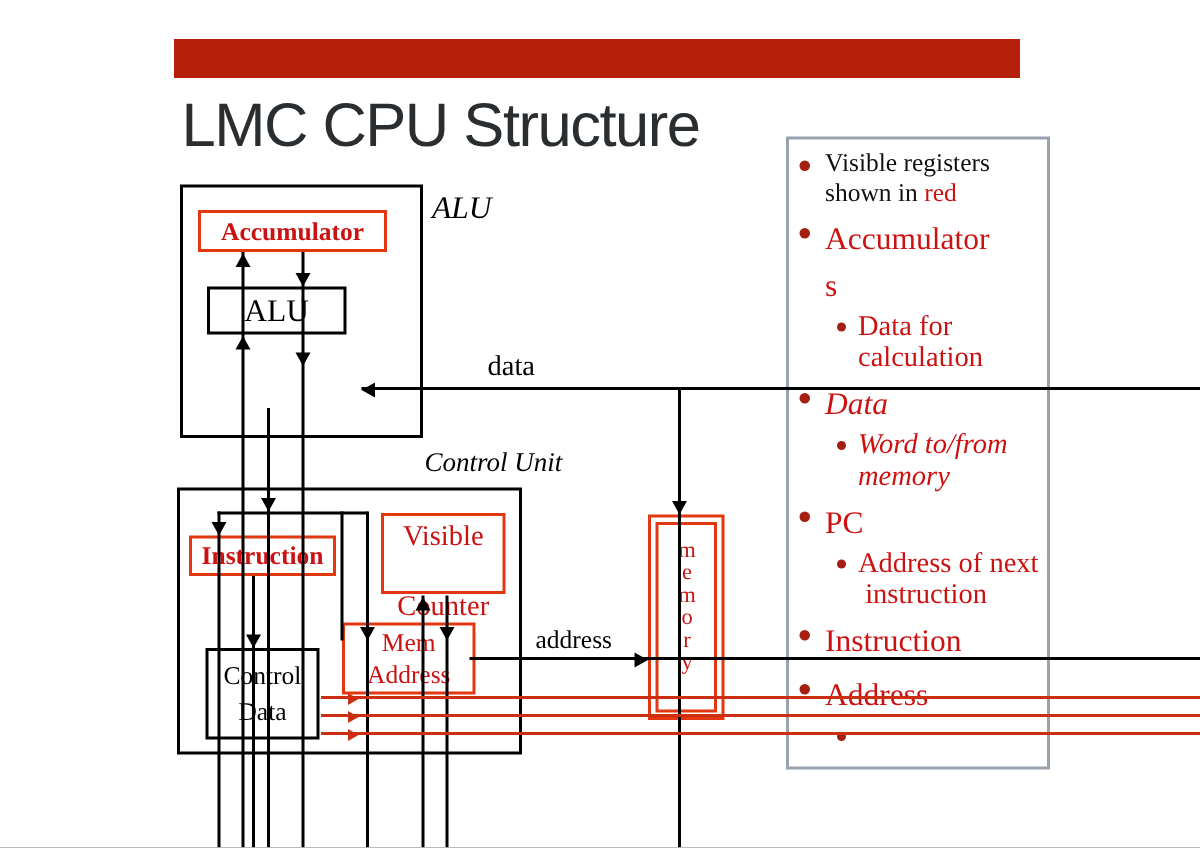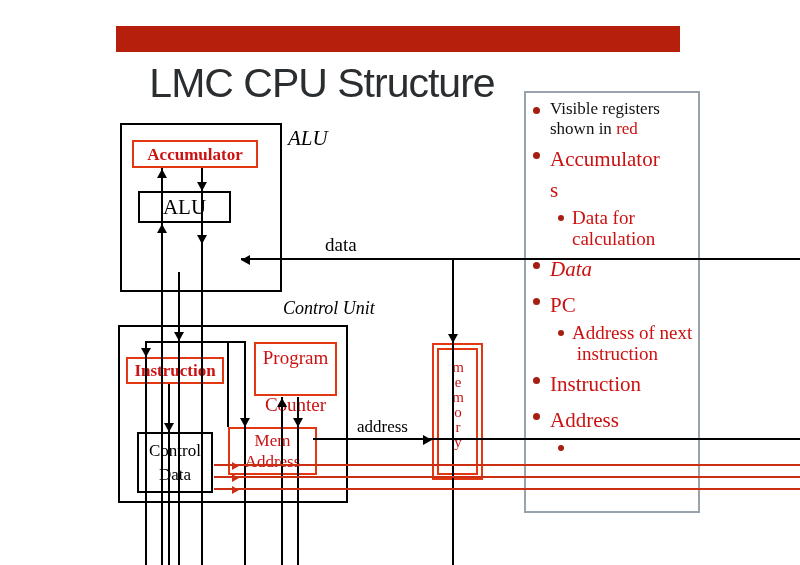--- a/index.html
+++ b/index.html
@@ -2,22 +2,22 @@
 <html><head>
 <meta charset="utf-8">
 <style>
   html,body{margin:0;padding:0;background:#888;}
   #slide{
     position:relative;width:800px;height:565px;background:#ffffff;
     font-family:"Liberation Serif", serif;overflow:hidden;margin:0 auto;
   }
   
   #accent-bar{position:absolute;left:116px;top:26px;width:564px;height:26px;background:var(--bar,#B51F0B);}
-  #title{position:absolute;left:107px;top:60px;width:430px;font-family:"Liberation Sans",sans-serif;
-    font-size:41px;line-height:46px;color:var(--title,#2B2E30);letter-spacing:-1px;white-space:nowrap;text-align:center;}
+  #title{position:absolute;left:121px;top:60px;width:430px;font-family:"Liberation Sans",sans-serif;
+    font-size:41px;line-height:46px;color:var(--title,#2B2E30);letter-spacing:-1px;white-space:nowrap;}
   
   .layer{position:absolute;left:0;top:0;width:800px;height:565px;pointer-events:none;}
   #boxes-layer{z-index:2;}
   #lines-layer{z-index:5;}
   #panel{z-index:1;}
   
   .blackbox{position:absolute;border:2px solid #000;background:transparent;box-sizing:border-box;}
   .redbox{position:absolute;border:2px solid var(--boxred,#E23812);background:transparent;box-sizing:border-box;}
   .boxlabel{position:absolute;width:100%;text-align:center;color:var(--redtext,#CC1111);}
   .bold{font-weight:bold;}
@@ -53,20 +53,22 @@
   <div id="title">LMC CPU Structure</div>
 
   <div id="panel">
       <div class="bullet b-l1 b-normal"><span class="dot"></span><span class="txt"><span>Visible registers
 shown in </span><span class="redtxt">red</span></span></div>
       <div class="bullet b-l1 b-big"><span class="dot"></span><span class="txt"><span class="redtxt">Accumulator
 s</span></span></div>
       <div class="bullet b-l2 b-sub"><span class="dot"></span><span class="txt"><span class="redtxt">Data for
 calculation</span></span></div>
       <div class="bullet b-l1 b-big b-italic"><span class="dot"></span><span class="txt"><span class="redtxt">Data</span></span></div>
+      <div class="bullet b-l2 b-sub b-italic"><span class="dot"></span><span class="txt"><span class="redtxt">Word to/from
+memory</span></span></div>
       <div class="bullet b-l1 b-big"><span class="dot"></span><span class="txt"><span class="redtxt">PC</span></span></div>
       <div class="bullet b-l2 b-sub"><span class="dot"></span><span class="txt"><span class="redtxt">Address of next
  instruction</span></span></div>
       <div class="bullet b-l1 b-big"><span class="dot"></span><span class="txt"><span class="redtxt">Instruction</span></span></div>
       <div class="bullet b-l1 b-big"><span class="dot"></span><span class="txt"><span class="redtxt">Address</span></span></div>
       <div class="bullet b-l2 b-sub"><span class="dot"></span></div>
     </div>
 
   <div id="boxes-layer" class="layer">
 
@@ -85,30 +87,30 @@
     <div class="buslabel" style="left:325px;top:234px;font-size:19px;">data</div>
 
     <div class="blackbox" style="left:118px;top:325px;width:230px;height:178px;"></div>
     <div class="grouplabel" style="left:283px;top:298px;font-size:18px;">Control Unit</div>
 
     <div class="redbox" style="left:126px;top:357px;width:98px;height:27px;">
       <div class="boxlabel bold" style="top:2px;font-size:17px;">Instruction</div>
     </div>
 
     <div class="redbox" style="left:254px;top:342px;width:83px;height:54px;">
-      <div class="boxlabel" style="top:3px;font-size:19px;">Program</div>
+      <div class="boxlabel" style="top:3px;font-size:19px;">Visible</div>
       <div class="boxlabel" style="top:50px;font-size:19px;">Counter</div>
     </div>
 
     <div class="blackbox" style="left:137px;top:432px;width:76px;height:61px;">
       <div class="boxlabel" style="top:7px;font-size:17px;color:#000;">Control</div>
       <div class="boxlabel" style="top:31px;font-size:17px;color:#000;">Data</div>
     </div>
 
-    <div class="redbox" style="left:228px;top:427px;width:89px;height:48px;">
+    <div class="redbox" style="left:228px;top:415px;width:89px;height:48px;">
       <div class="boxlabel" style="top:2px;font-size:17px;">Mem</div>
       <div class="boxlabel" style="top:23px;font-size:17px;">Address</div>
     </div>
 
     <div class="buslabel" style="left:357px;top:417px;font-size:17px;">address</div>
 
     <div class="redbox" style="left:432px;top:343px;width:51px;height:137px;"></div>
     <div class="redbox" style="left:437px;top:348px;width:41px;height:127px;"></div>
     <div id="memory-text">m
 e

